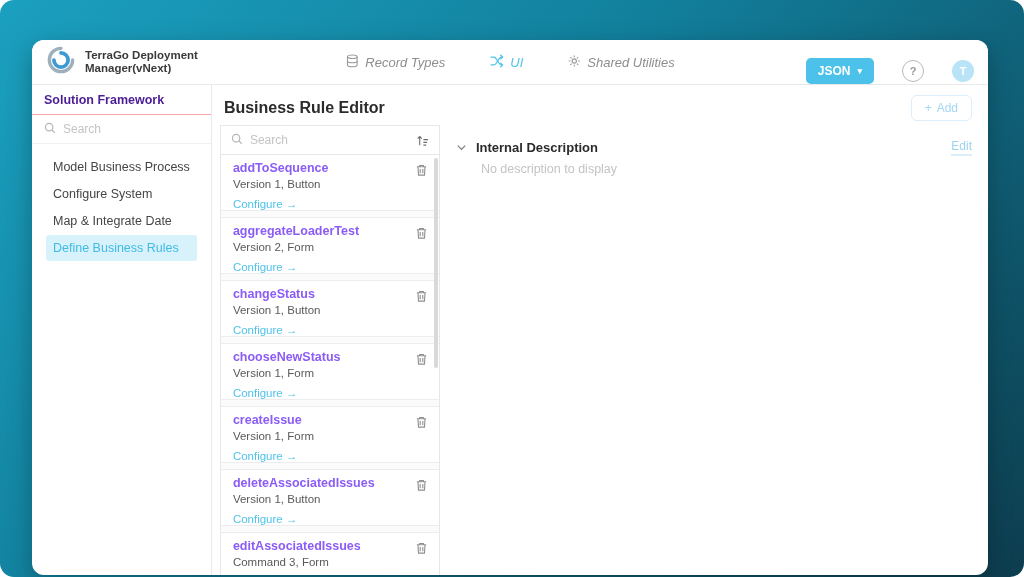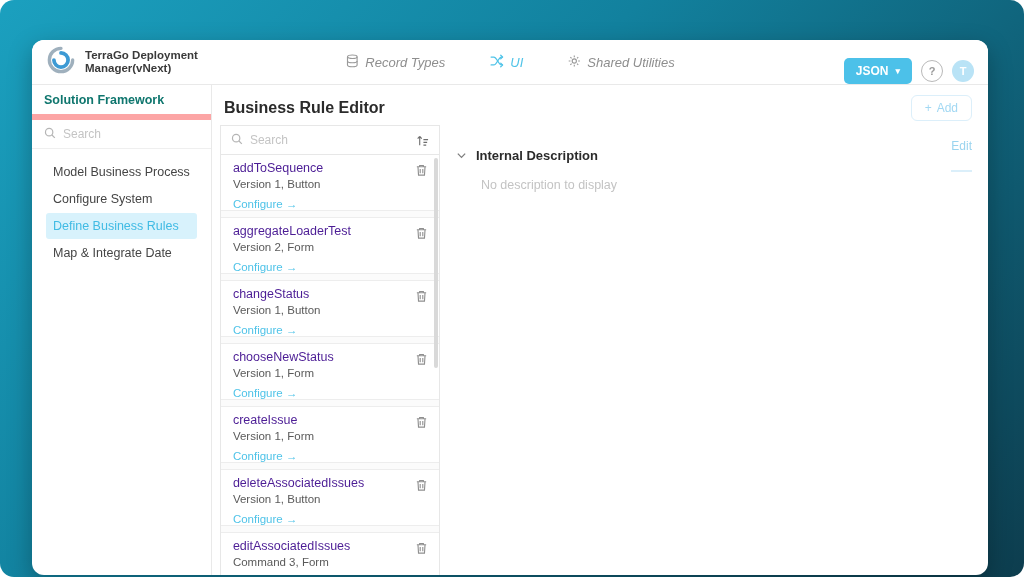--- a/index.html
+++ b/index.html
@@ -14,35 +14,35 @@
   
   .appbar { flex:0 0 44px; border-bottom:1px solid #e9e9e9; display:flex; align-items:center;
     padding:0 14px; position:relative; background:#fff; z-index:2; }
   .brand { display:flex; align-items:center; gap:9px; }
   .brand-title { font-size:11.5px; font-weight:bold; color:#3a3a3a; line-height:13px; }
   .appnav { position:absolute; left:50%; transform:translateX(-50%); display:flex; gap:44px; align-items:center;font-style:italic; }
   .nav-item { display:flex; align-items:center; gap:6px; font-size:13px; color:#8e8e8e; cursor:pointer; }
   .nav-item svg { stroke:#9a9a9a; }
   .nav-item.active { color:#4fc3e8; }
   .nav-item.active svg { stroke:#4fc3e8; }
-  .appbar-right { margin-left:auto; display:flex; align-items:center; gap:9px;margin-top:18px; }
+  .appbar-right { margin-left:auto; display:flex; align-items:center; gap:28px;margin-top:18px; }
   .json-btn { background:#4cc1e9; color:#fff; font-weight:bold; font-size:12px; border:none;
     border-radius:5px; padding:6px 12px; display:flex; align-items:center; gap:7px; cursor:pointer;
     font-family:"Liberation Sans", sans-serif; }
   .caret { font-size:9px; line-height:9px; }
   .circle-btn { width:22px; height:22px; border-radius:50%; display:flex; align-items:center;
     justify-content:center; font-size:12px; cursor:pointer; }
   .help { border:1.5px solid #b9b9b9; color:#9a9a9a; background:#fff; font-weight:bold; font-size:11px;}
   .avatar { background:#b9e3f6; color:#fff; font-weight:bold; font-size:11px; }
 
   
   .wbody { flex:1; display:flex; min-height:0; }
   .sidebar { flex:0 0 161px; border-right:1px solid #e9e9e9; display:flex; flex-direction:column; }
-  .sidebar-title { padding:8px 12px 7px; font-size:12.5px; font-weight:bold; color:#0f766e;
-    border-bottom:6px solid #fca5a5; }
+  .sidebar-title { padding:8px 12px 7px; font-size:12.5px; font-weight:bold; color:#4c1d95;
+    border-bottom:1px solid #fca5a5; }
   .sidebar-search { display:flex; align-items:center; gap:7px; padding:5px 12px;
     border-bottom:1px solid #efefef; }
   .sidebar-search input, .list-search input { border:none; outline:none; font-size:12px; color:#555;
     width:100px; font-family:"Liberation Sans", sans-serif; background:transparent; }
   .sidebar-search input::placeholder, .list-search input::placeholder { color:#c4c4c4; }
   .side-items { padding:9px 8px; }
   .side-item { margin:1px 6px; padding:6px 7px; font-size:12.5px; color:#454545; border-radius:3px;
     cursor:pointer; white-space:nowrap; }
   .side-item.active { background:#d8f2fc; color:#41bbe4; }
 
@@ -57,36 +57,36 @@
   .content { flex:1; display:flex; gap:16px; padding:0 16px 0 8px; min-height:0; }
 
   
   .list-panel { flex:0 0 220px; border:1px solid #e7e7e7; border-bottom:none;
     display:flex; flex-direction:column; min-height:0; background:#fff; }
   .list-search { display:flex; align-items:center; gap:7px; padding:5px 10px;
     border-bottom:1px solid #e7e7e7; flex:0 0 25px; }
   .sort-btn { margin-left:auto; cursor:pointer; display:flex; align-items:center; }
   .list-scroll { flex:1; position:relative; overflow:hidden; }
   .rule-item { position:relative; padding:6px 12px 4px; height:55px; }
-  .rule-name { font-size:12.5px; line-height:14px; font-weight:400; color:#4c1d95; margin-bottom:3px; }
+  .rule-name { font-size:12.5px; line-height:14px; font-weight:700; color:#8b5cf6; margin-bottom:3px; }
   .rule-meta { font-size:11.5px; line-height:12px; color:#5a5a5a; margin-bottom:4px; }
   .rule-action { font-size:11.5px; line-height:12px; color:#4fc3e8; cursor:pointer; display:inline-block; }
   .rule-trash { position:absolute; right:11px; top:8px; cursor:pointer; }
   .rule-sep { height:8px; background:#fbfbfb; border-top:1px solid #ededed; border-bottom:1px solid #ededed; }
   .scroll-thumb { position:absolute; right:1px; top:3px; width:4px; height:210px;
     background:#d9d9d9; border-radius:2px; }
 
   
   .details { flex:1; padding-top:14px; min-width:0; }
   .section { margin-bottom:16px; }
   .section-head { display:flex; align-items:center; gap:9px; }
   .section-title { font-size:13px; font-weight:bold; color:#2b2b2b; }
   .section-body { margin:6px 0 0 25px; font-size:12.5px; color:#c3c3c3; }
   .edit-link { margin-left:auto; font-size:12px; color:#9bd4ef; cursor:pointer;
-    border-bottom:2px solid #dbeffa; padding-bottom:17px; }
+    border-bottom:2px solid #dbeffa; padding-bottom:1px; }
   .chev { display:flex; align-items:center; cursor:pointer; }
 </style>
 </head>
 <body>
 
 <div class="desktop">
   <div class="window">
 
     <div class="appbar">
       <div class="brand">
@@ -158,22 +158,22 @@
             <svg width="12" height="12" viewBox="0 0 14 14" fill="none" stroke="#b5b5b5" stroke-width="1.4">
               <circle cx="6" cy="6" r="4.3"></circle>
                 <path d="M9.3 9.3 L12.6 12.6"></path>
             </svg>
           </span>
           <input placeholder="Search" style="">
         </div>
         <div class="side-items">
           <div class="side-item">Model Business Process</div>
           <div class="side-item">Configure System</div>
+          <div class="side-item">Map &amp; Integrate Date</div>
           <div class="side-item active">Define Business Rules</div>
-          <div class="side-item">Map &amp; Integrate Date</div>
         </div>
       </div>
 
       <div class="main">
         <div class="main-header">
           <div class="main-title">Business Rule Editor</div>
           <button class="add-btn">
             <span>+</span>
             <span>Add</span>
           </button>

